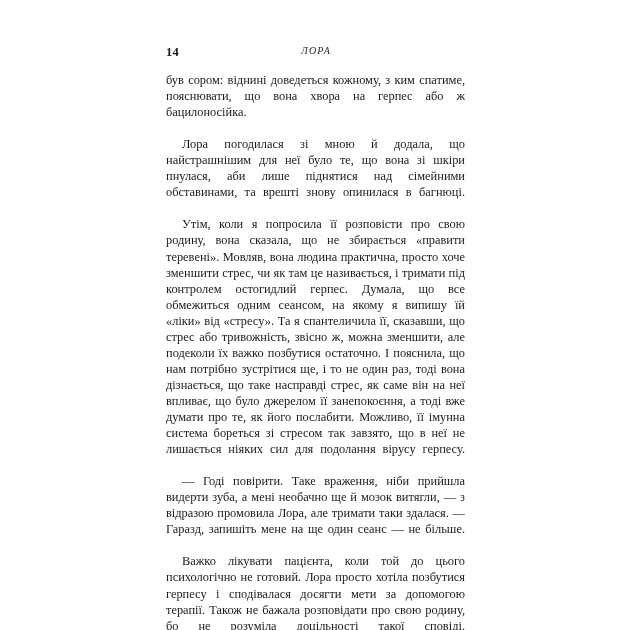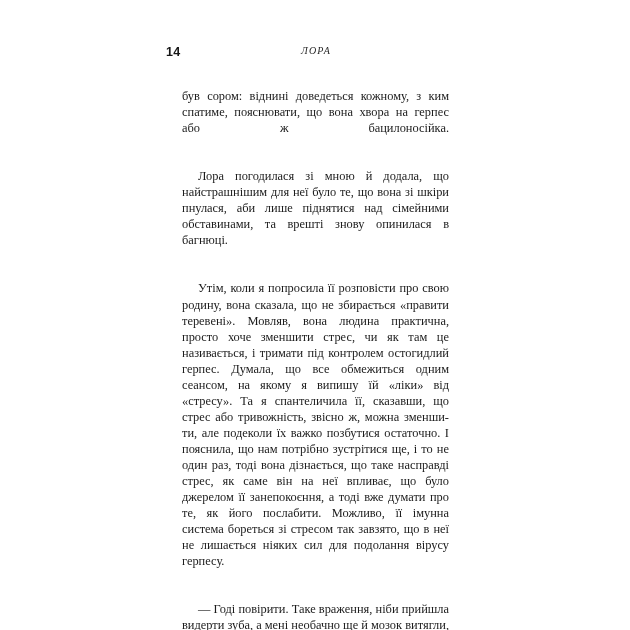--- a/index.html
+++ b/index.html
@@ -29,21 +29,21 @@
     position: absolute;
     left: 166px;
     top: 46px;
     width: 300px;
     height: 18px;
     display: flex;
     align-items: baseline;
   }
 
   .folio {
-    font-family: Liberation Sans, sans-serif;
+    font-family: Liberation Serif, serif;
     font-weight: bold;
     font-size: 12.5px;
     letter-spacing: 0.2px;
     color: #161616;
     line-height: 1;
   }
 
   .head-title {
     position: absolute;
     left: 0;
@@ -59,21 +59,21 @@
 
   
   .text-block {
     position: absolute;
     left: 166px;
     top: 72px;
     width: 299px;
   }
 
   .para {
-    margin: 16px;
+    margin: 0;
     font-size: 12.4px;
     line-height: 16.05px;
     text-align: justify;
     text-justify: inter-word;
     text-indent: 0;
     color: #1b1b1b;
     hyphens: manual;
     -webkit-hyphens: manual;
   }
 
@@ -95,17 +95,17 @@
 
   <div class="running-head">
     <span class="folio">14</span>
     <span class="head-title">ЛОРА</span>
   </div>
 
   <div class="text-block">
     <p class="para" id="p0">був сором: віднині доведеться кожному, з ким спатиме, по­яснювати, що вона хвора на герпес або ж бацилоносійка.</p>
     <p class="para indent" id="p1">Лора погодилася зі мною й додала, що найстрашнішим для неї було те, що вона зі шкіри пнулася, аби лише підня­тися над сімейними обставинами, та врешті знову опини­лася в багнюці.</p>
     <p class="para indent" id="p3">Утім, коли я попросила її розповісти про свою родину, вона сказала, що не збирається «правити теревені». Мовляв, вона людина практична, просто хоче зменшити стрес, чи як там це називається, і тримати під контролем остогидлий герпес. Думала, що все обмежиться одним сеансом, на якому я випишу їй «ліки» від «стресу». Та я спантеличила її, ска­завши, що стрес або тривожність, звісно ж, можна зменши­ти, але подеколи їх важко позбутися остаточно. І пояснила, що нам потрібно зустрітися ще, і то не один раз, тоді вона дізнається, що таке насправді стрес, як саме він на неї впли­ває, що було джерелом її занепокоєння, а тоді вже думати про те, як його послабити. Можливо, її імунна система бо­реться зі стресом так завзято, що в неї не лишається ніяких сил для подолання вірусу герпесу.</p>
-    <p class="para indent" id="p4">— Годі повірити. Таке враження, ніби прийшла видерти зуба, а мені необачно ще й мозок витягли, — з відразою про­мовила Також, але зрештою таки здалася. — Гаразд, запишіть мене на ще один сеанс — не більше.</p>
+    <p class="para indent" id="p4">— Годі повірити. Таке враження, ніби прийшла видерти зуба, а мені необачно ще й мозок витягли, — з відразою про­мовила Лора, але тримати таки здалася. — Гаразд, запишіть мене на ще один сеанс — не більше.</p>
     <p class="para indent" id="p5">Важко лікувати пацієнта, коли той до цього психологічно не готовий. Лора просто хотіла позбутися герпесу і споді­валася досягти мети за допомогою терапії. Також не бажала розповідати про свою родину, бо не розуміла доцільності такої сповіді.</p>
   </div>
 
 </div>
 
 </body></html>

